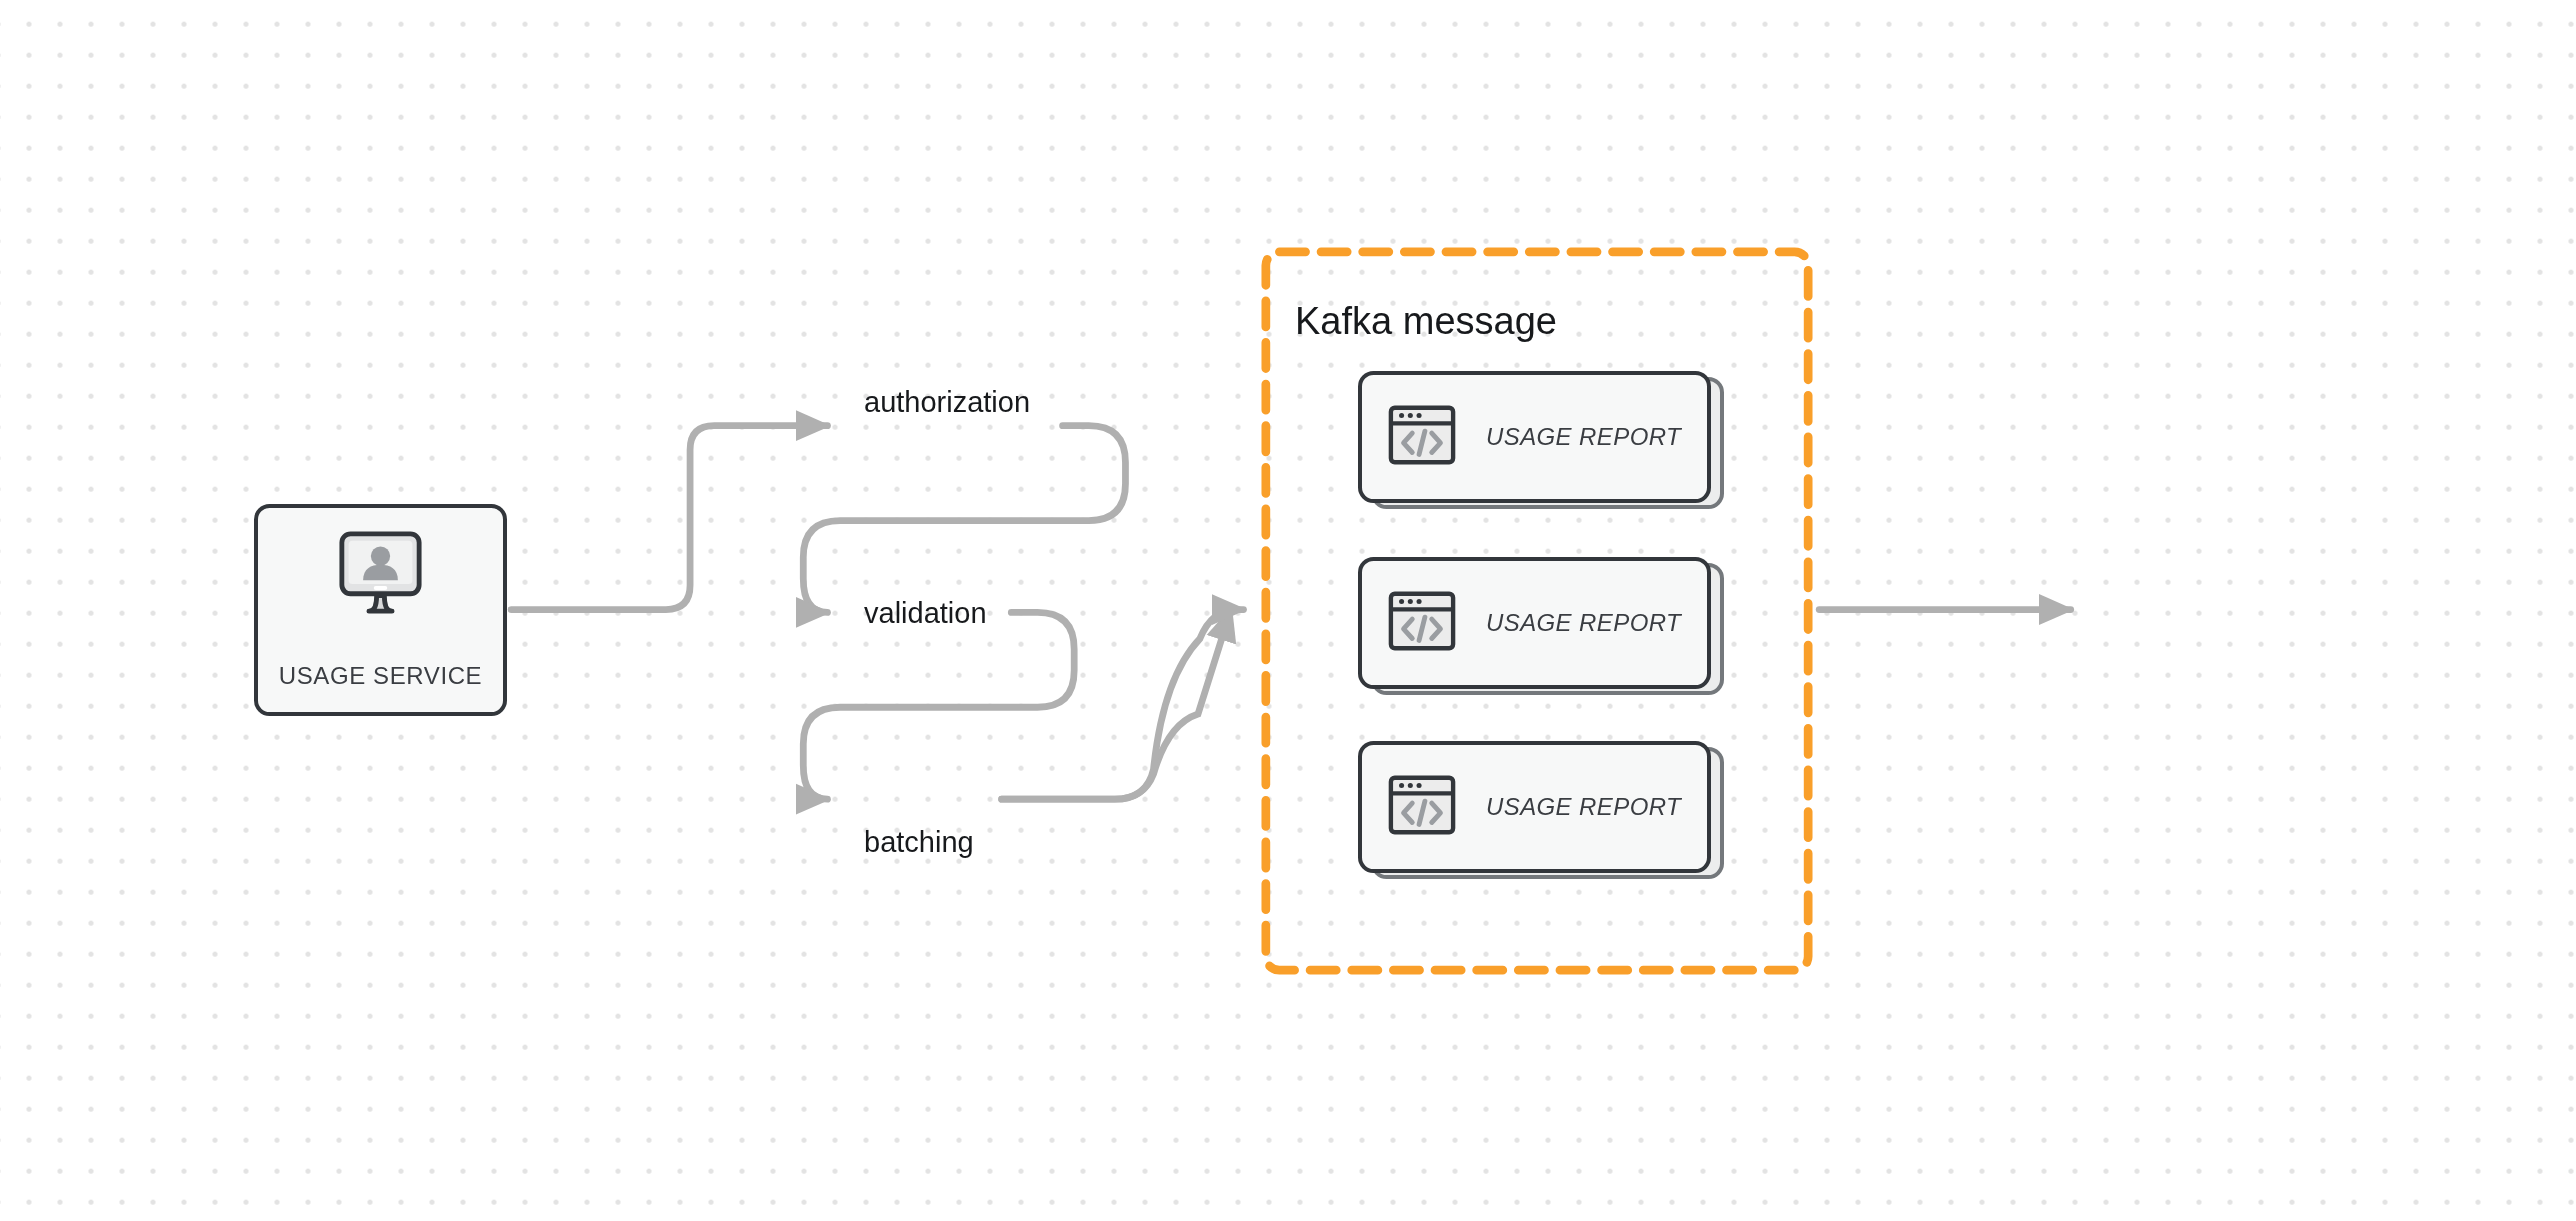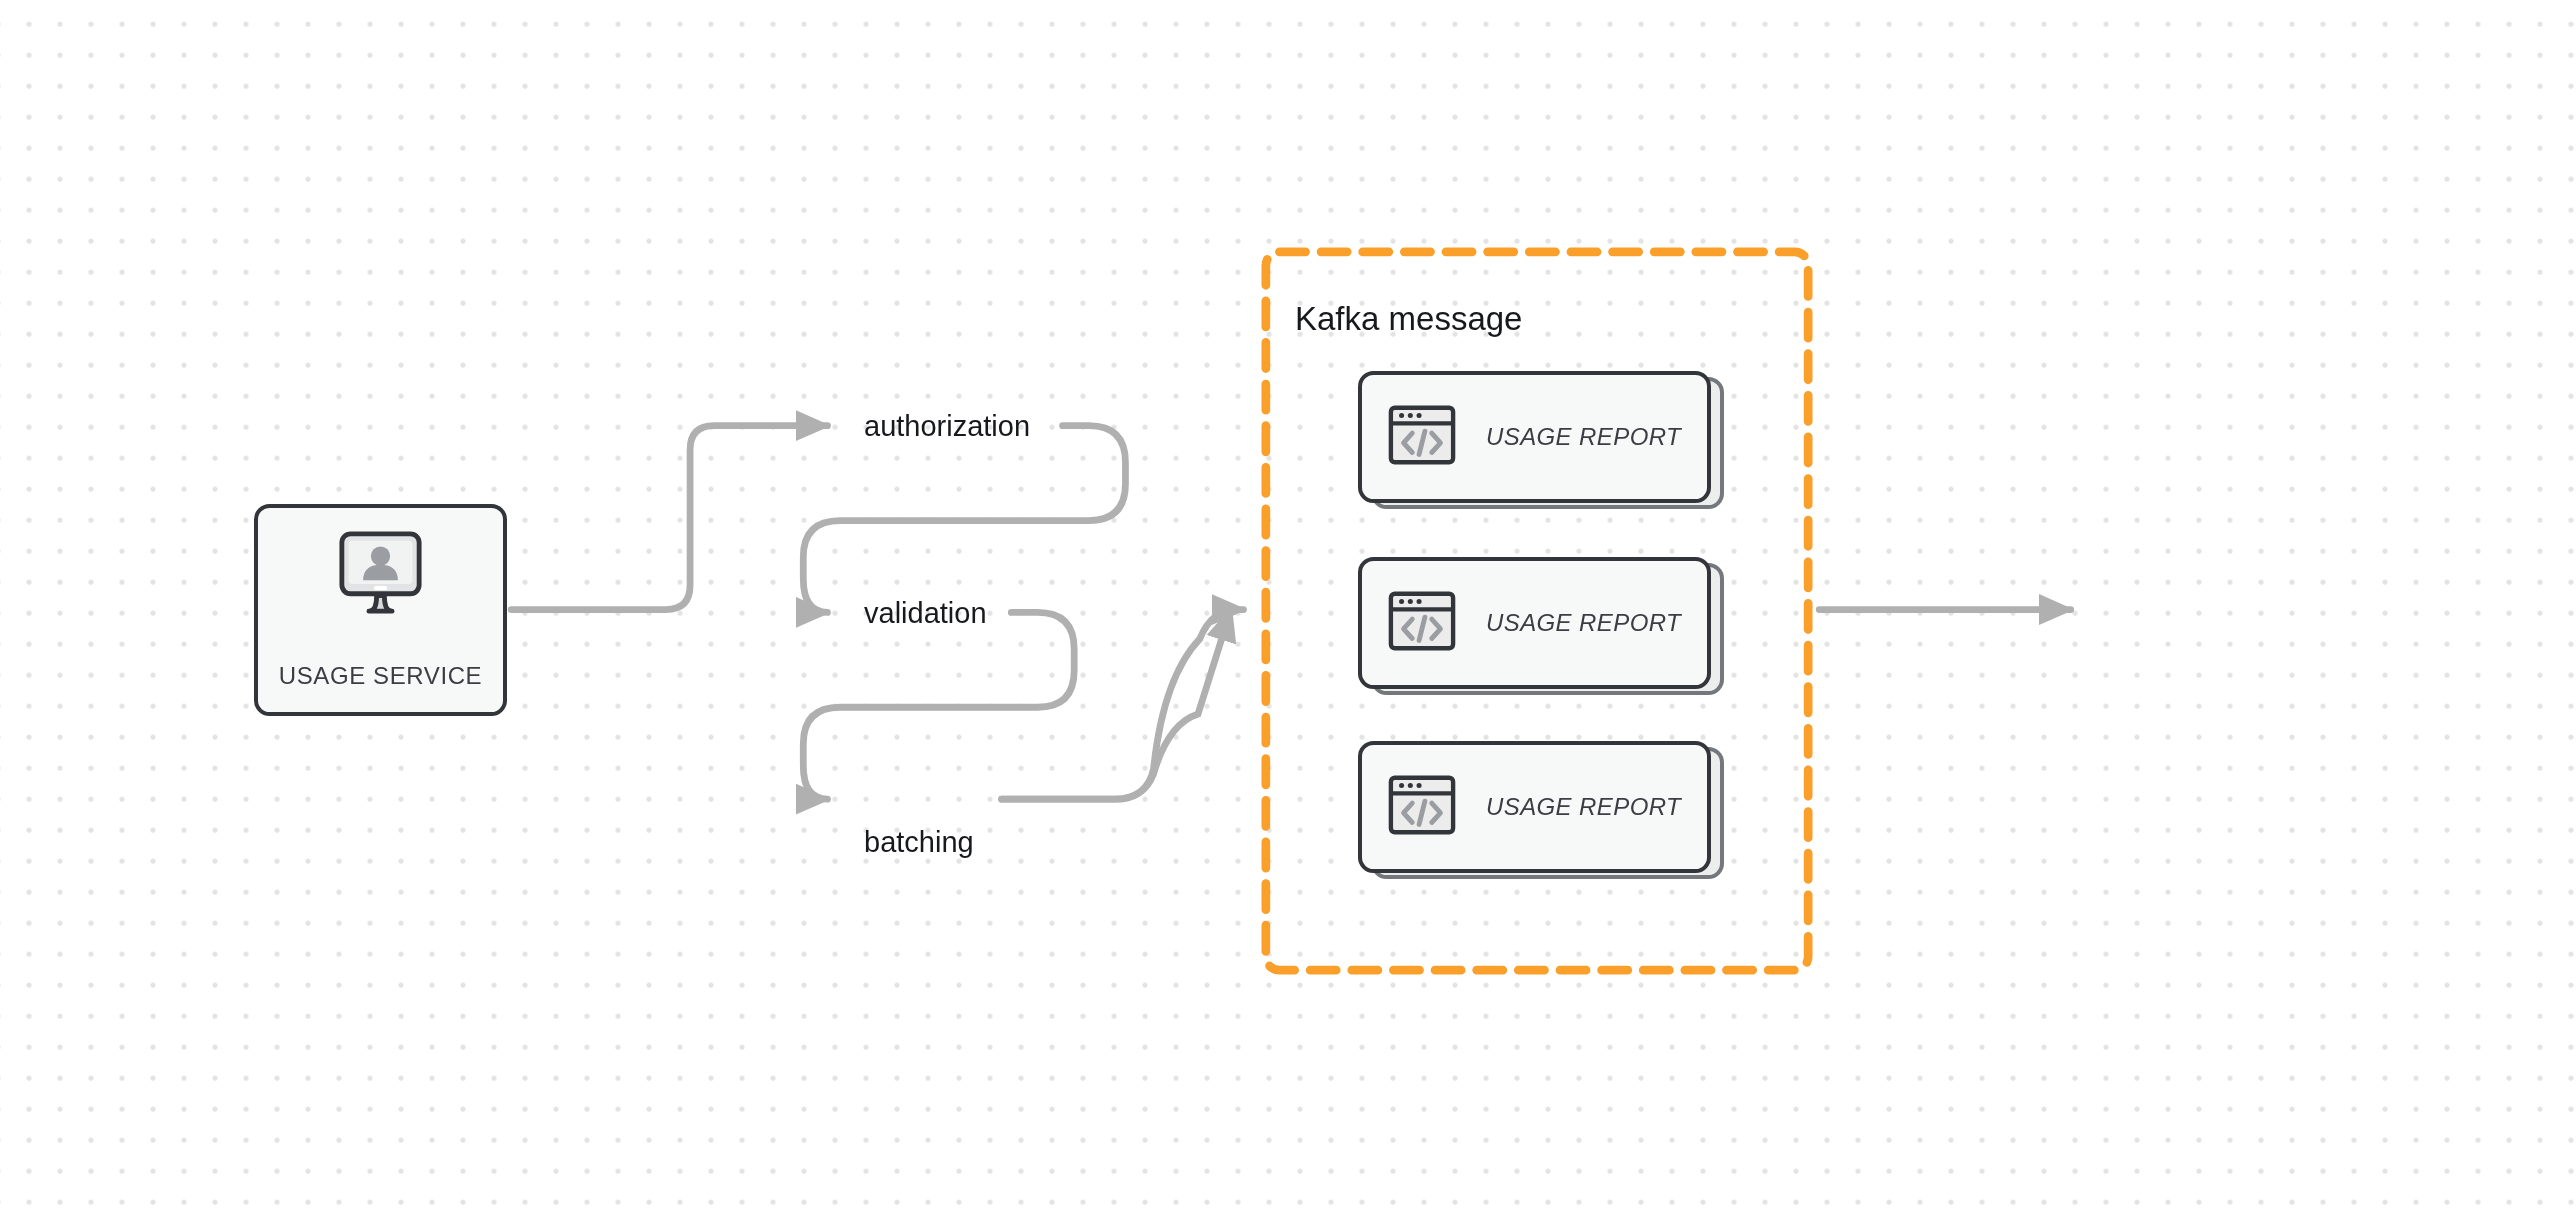--- a/index.html
+++ b/index.html
@@ -73,21 +73,21 @@
   #group-kafka-message .dashed-frame {
     position: absolute;
     left: 0; top: 0;
     width: 100%;
     height: 100%;
   }
   #group-kafka-message .group-title {
     position: absolute;
     left: 34px;
     top: 53px;
-    font-size: 33px;
+    font-size: 38px;
     color: #17191c;
     white-space: nowrap;
   }
 
   
   .report-card-wrap {
     position: absolute;
     width: 368px;
     height: 147px;
   }
@@ -171,21 +171,21 @@
         <rect x="15" y="11" width="66" height="45" rx="4" ry="4" fill="#f1f2f2"></rect>
         <circle cx="48" cy="27" r="10" fill="#9a9da1"></circle>
         <path d="M 30 52 C 30 40 38 36 48 36 C 58 36 66 40 66 52 Z" fill="#9a9da1"></path>
         <rect x="41" y="58" width="14" height="4" rx="2" fill="#ffffff"></rect>
         <path d="M 36 84 C 42 84 44 76 44 68 L 52 68 C 52 76 54 84 60 84 Z" fill="#d9dadb" stroke="#32363b" stroke-width="5" stroke-linejoin="round"></path>
       </svg>
     </span>
     <span class="node-label">USAGE SERVICE</span>
   </div>
 
-  <span class="step-label" style="left:864px; top:410px;">authorization</span>
+  <span class="step-label" style="left:864px; top:386px;">authorization</span>
   <span class="step-label" style="left:864px; top:597px;text-align:center;">validation</span>
   <span class="step-label" style="left:864px; top:826px;">batching</span>
 
   <div id="group-kafka-message">
     <svg class="dashed-frame" viewBox="0 0 570 752" xmlns="http://www.w3.org/2000/svg" preserveAspectRatio="none">
       <rect x="5" y="5" width="560" height="742" rx="14" ry="14" fill="none" stroke="#f99f2a" stroke-width="9" stroke-dasharray="27 16" stroke-linecap="round"></rect>
     </svg>
     <span class="group-title">Kafka message</span>
 
     <div class="report-card-wrap" style="left:97px; top:116px;">

